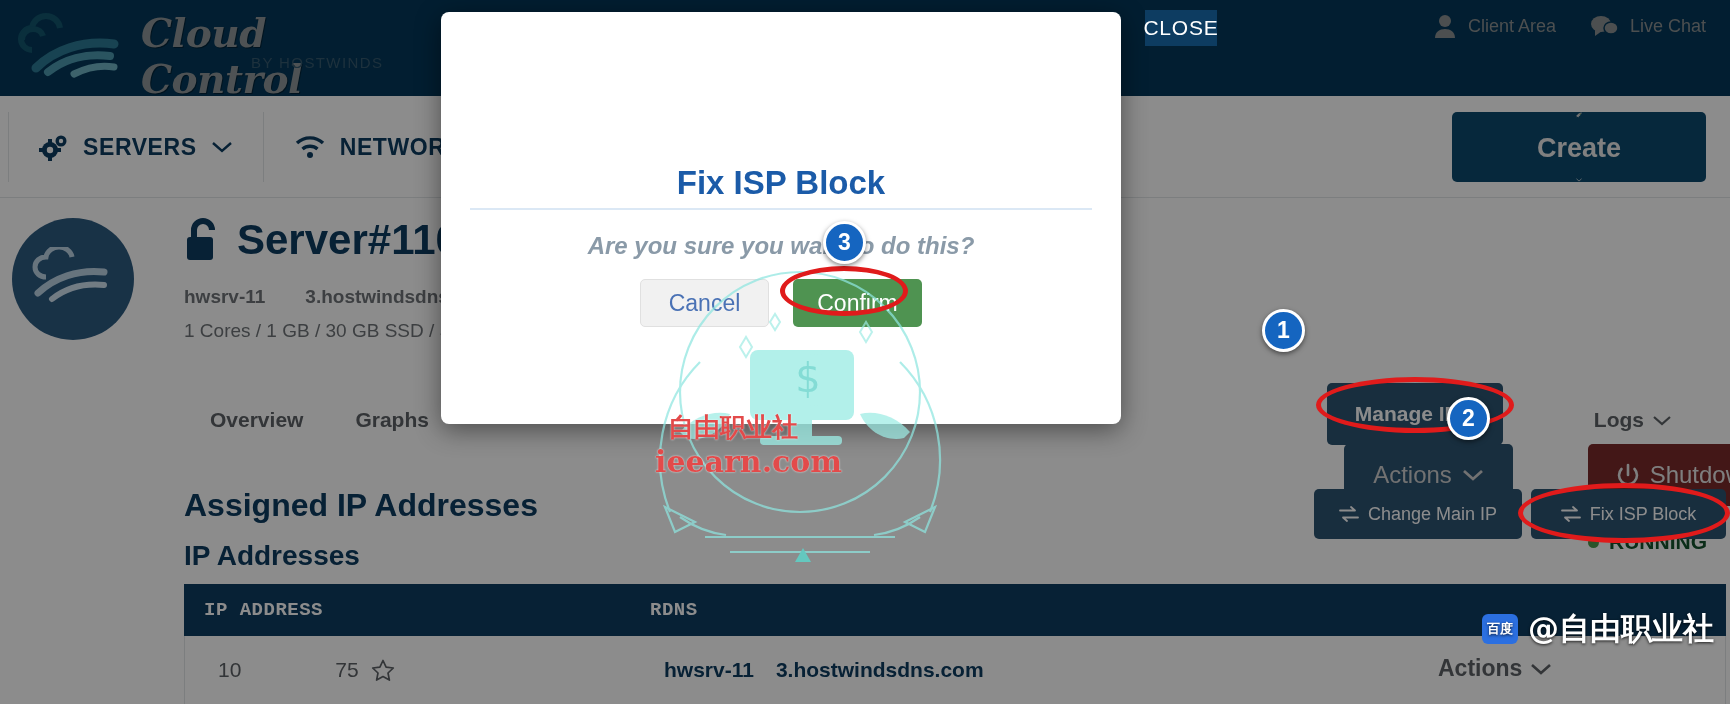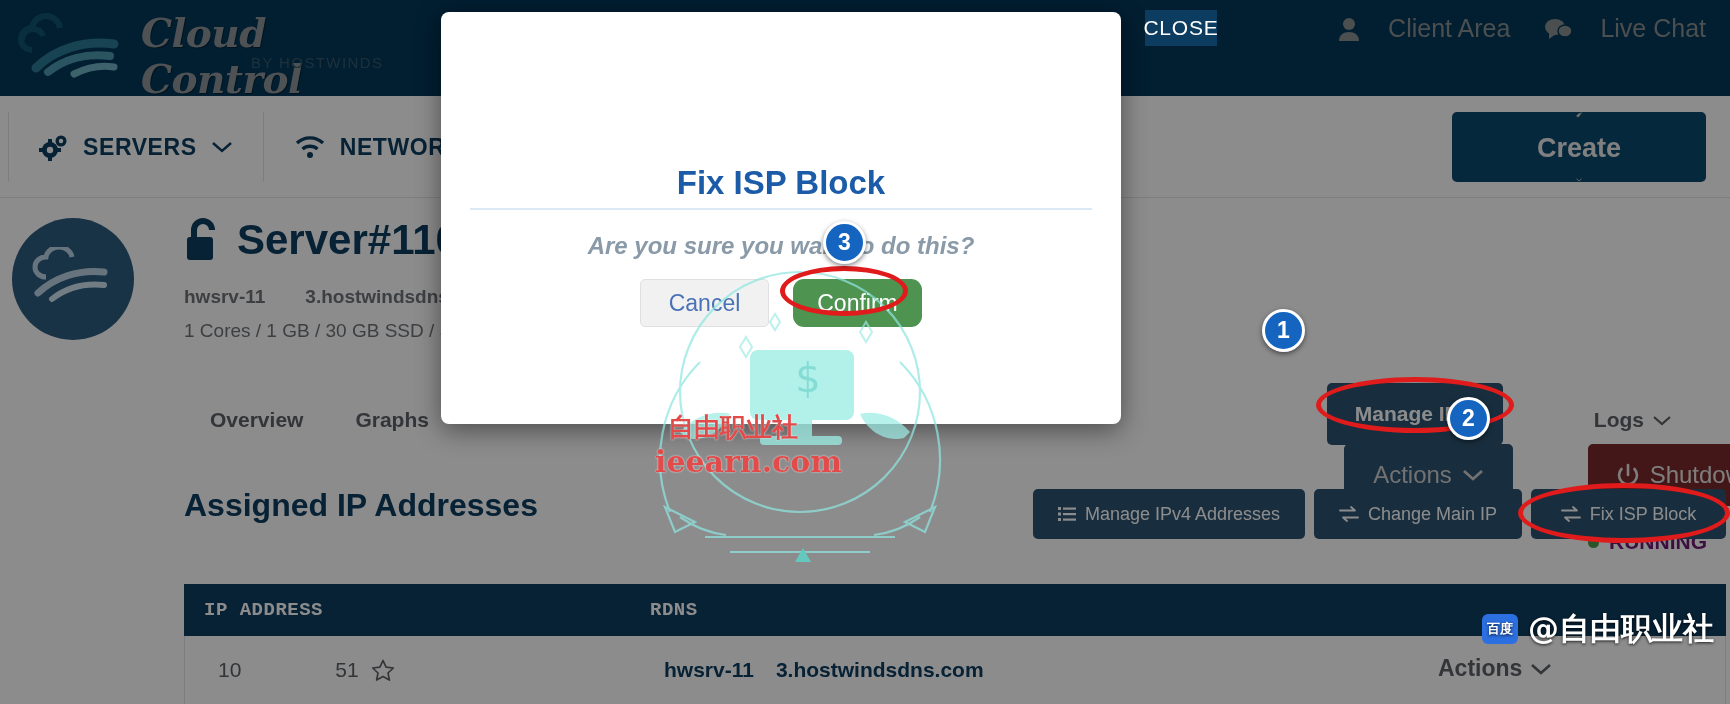--- a/index.html
+++ b/index.html
@@ -37,22 +37,22 @@
   .brand-sub {
     position: absolute; left: 245px; top: 52px;
     color: #36596f; font-size: 15px; letter-spacing: 1.4px;
     font-weight: 500;
   }
   .topnav {
     position: absolute; right: 24px; top: 14px;
     display: flex; align-items: center; gap: 34px;
   }
   .topnav-item {
-    display: flex; align-items: center; gap: 28px;
-    color: #8b9092; font-size: 25px; cursor: pointer;
+    display: flex; align-items: center; gap: 12px;
+    color: #8b9092; font-size: 18px; cursor: pointer;
   }
   .topnav-item svg { display: block; }
 
   
   .navbar {
     position: absolute; left: 0; top: 96px;
     width: 1730px; height: 102px;
     background: #ffffff;
     border-bottom: 1px solid #e2e5e7;
   }
@@ -111,21 +111,21 @@
   .btn-shutdown {
     position: absolute; left: 1588px; top: 246px;
     width: 196px; height: 62px; border-radius: 5px;
     background: #7a2a2a; color: #e6e6e6; font-size: 24px;
     display: flex; align-items: center; justify-content: center; gap: 10px;
     cursor: pointer;
   }
   .status {
     position: absolute; left: 1588px; top: 332px;
     display: flex; align-items: center; gap: 10px;
-    color: #701a75; font-size: 21px; font-weight: bold;
+    color: #14532d; font-size: 21px; font-weight: bold;
   }
   .status .dot { width: 11px; height: 11px; border-radius: 50%; background: #4e9a4e; }
 
   
   .tabs {
     position: absolute; left: 184px; top: 392px;
     width: 1514px; height: 56px;
     display: flex; align-items: center;
   }
   .tab {
@@ -221,21 +221,21 @@
     display: flex; justify-content: center; gap: 24px;
   }
   .btn-cancel {
     width: 129px; height: 48px; border-radius: 5px;
     background: #f1f1f1; border: 1px solid #e0e0e0;
     color: #4a72b5; font-size: 23px;
     display: flex; align-items: center; justify-content: center;
     cursor: pointer;
   }
   .btn-confirm {
-    width: 129px; height: 48px; border-radius: 11px;
+    width: 129px; height: 48px; border-radius: 5px;
     background: #4f9351; color: #ffffff; font-size: 23px;
     display: flex; align-items: center; justify-content: center;
     cursor: pointer;
   }
   .btn-close {
     position: absolute; left: 1145px; top: 10px;
     width: 72px; height: 36px;
     background: #0d3c61; color: #ffffff;
     font-size: 21px; letter-spacing: .8px;
     display: flex; align-items: center; justify-content: center;
@@ -422,34 +422,22 @@
       <svg width="20" height="13" viewBox="0 0 20 13">
         <path d="M2 3l8 7 8-7" fill="none" stroke="#5d6266" stroke-width="2.2"></path>
       </svg>
     </div>
   </div>
   <div class="btn-manageips">
     <span>Manage IP's</span>
   </div>
 
   <div class="sec-title">Assigned IP Addresses</div>
-
-  <div class="ipbtn" id="btn-manage-ipv4">
-    <svg width="18" height="16" viewBox="0 0 18 16">
-      <g fill="#ffffff">
-          <rect y="1" width="3" height="3"></rect>
-          <rect y="6.5" width="3" height="3"></rect>
-          <rect y="12" width="3" height="3"></rect>
-      <rect x="5" y="1.5" width="13" height="2.2"></rect>
-          <rect x="5" y="7" width="13" height="2.2"></rect>
-          <rect x="5" y="12.5" width="13" height="2.2"></rect>
-        </g>
-    </svg>
-    <span>Manage IPv4 Addresses</span>
-  </div>
+  <div class="sub-title">IP Addresses</div>
+
   <div class="ipbtn" id="btn-change-main">
     <svg width="20" height="16" viewBox="0 0 20 16">
       <path d="M1 4.5h15l-4-3.5M19 11.5H4l4 3.5" fill="none" stroke="#ffffff" stroke-width="1.8" stroke-linecap="round" stroke-linejoin="round"></path>
     </svg>
     <span>Change Main IP</span>
   </div>
   <div class="ipbtn" id="btn-fix-isp">
     <svg width="20" height="16" viewBox="0 0 20 16">
       <path d="M1 4.5h15l-4-3.5M19 11.5H4l4 3.5" fill="none" stroke="#ffffff" stroke-width="1.8" stroke-linecap="round" stroke-linejoin="round"></path>
     </svg>
@@ -458,21 +446,21 @@
 
   <div class="iptable">
     <div class="iphead">
       <div class="c1">IP ADDRESS</div>
       <div class="c2">RDNS</div>
     </div>
     <div class="iprow">
       <div class="c1">
         <span>10</span>
         <span style="width:70px"></span>
-        <span>51</span>
+        <span>75</span>
         <svg width="24" height="23" viewBox="0 0 24 23">
           <path d="M12 1.5l3.1 6.6 7.2.9-5.3 5 1.4 7.1L12 17.6 5.6 21.1 7 14 1.7 9l7.2-.9z" fill="none" stroke="#5d6266" stroke-width="1.7" stroke-linejoin="round"></path>
         </svg>
       </div>
       <div class="c2">
         <span>hwsrv-11</span>
         <span>3.hostwindsdns.com</span>
       </div>
     </div>
   </div>

